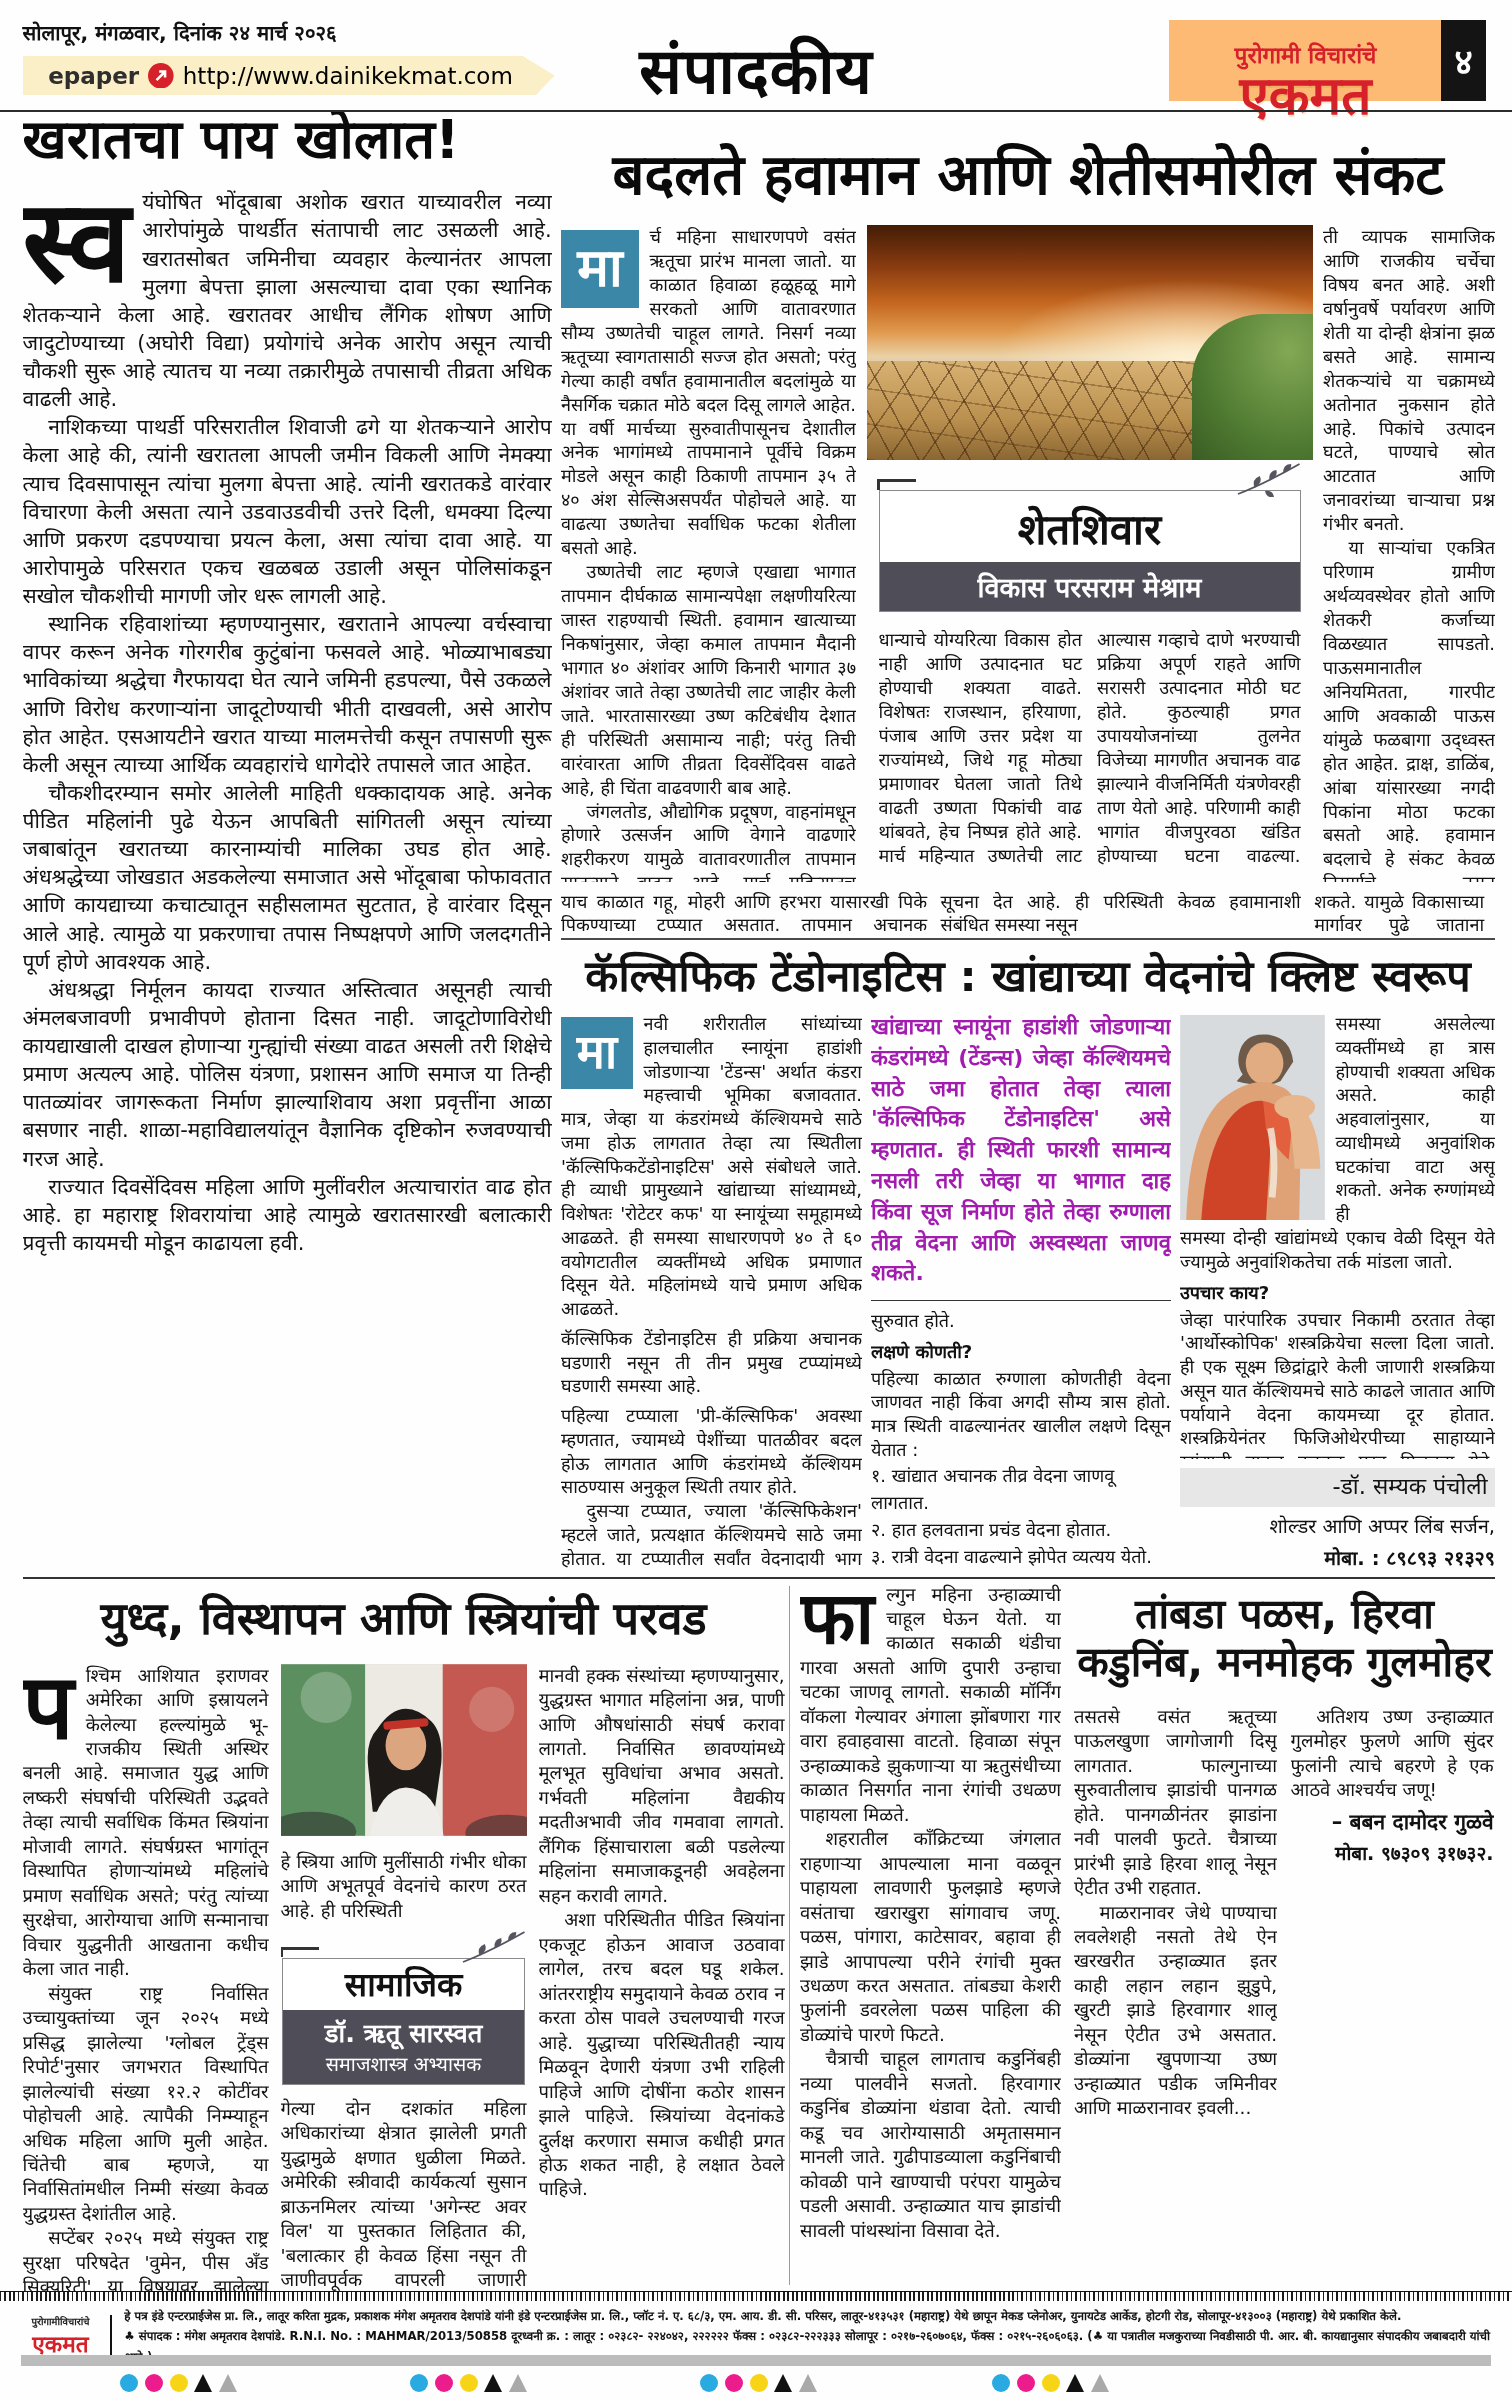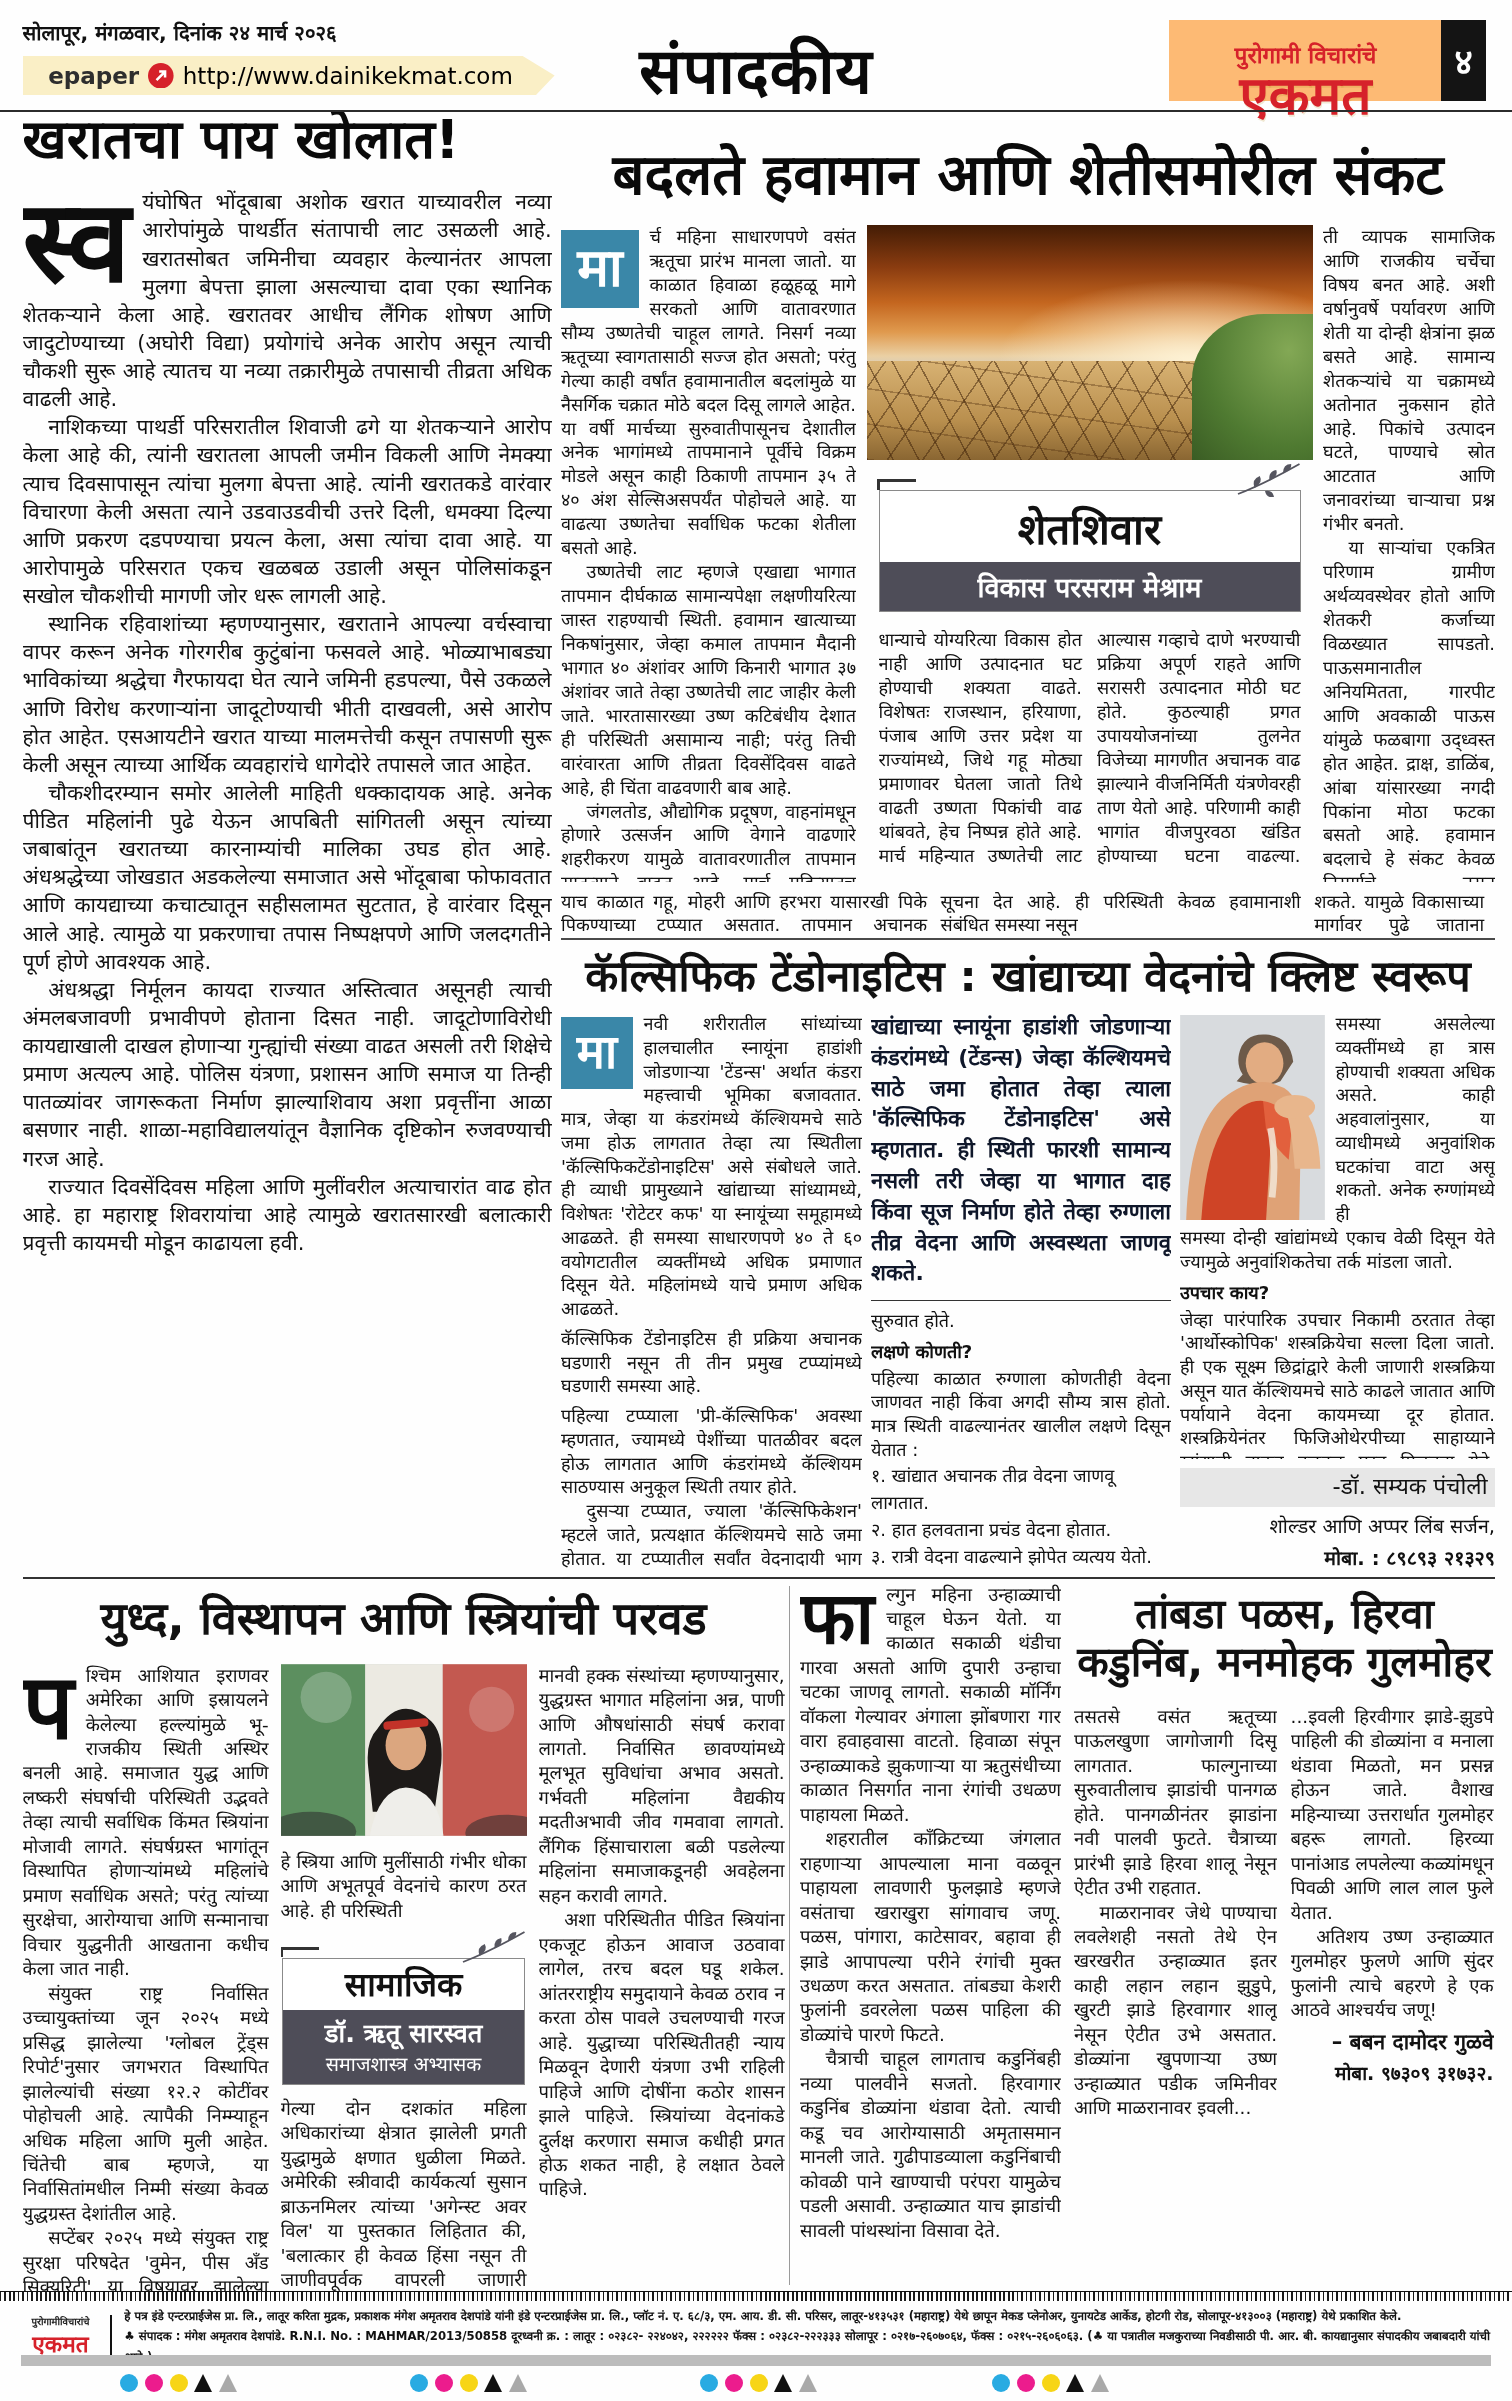--- a/index.html
+++ b/index.html
@@ -70,21 +70,21 @@
 .c-rule{position:absolute;left:0;top:818px;width:934px;height:1.5px;background:#4a4a4a}
 
 .health{position:absolute;left:561px;top:943px;width:934px;height:633px}
 .h-head{position:absolute;left:0;top:1.5px;width:100%;text-align:center;font-size:43px;font-weight:900}
 .h-body{position:absolute;left:0;top:69px;width:934px;height:560px;display:flex;gap:9px}
 .h-col{font-size:18px;line-height:1.32;overflow:hidden}
 .h-col1{width:301px}
 .h-col2{width:300px}
 .h-col3{width:315px;display:flex;flex-direction:column}
 .h-bold{font-weight:400;margin:6px 0}
-.h-quote{font-size:22px;line-height:1.4;font-weight:800;color:#0f172a;text-align:justify}
+.h-quote{font-size:22px;line-height:1.4;font-weight:800;color:#a21caf;text-align:justify}
 .q-rule{height:1.5px;background:#333;margin:10.5px 0 7.5px}
 .subhead{font-weight:800;margin:7.5px 0 3px}
 .sym{line-height:1.5}
 .sh-imgwrap{float:left;width:145px;height:205px;margin:3px 10.5px 4.5px 0}
 .h-col3-top{flex:1;overflow:hidden}
 .sig-name{background:#e7e7e7;text-align:right;font-size:22.6px;font-weight:400;padding:4.5px 7.5px;margin-top:9px}
 .sig-role{text-align:right;font-size:19.6px;margin-top:7.5px}
 .sig-mob{text-align:right;font-size:19.6px;margin-top:6px;font-weight:600}
 
 .rule-mid{position:absolute;left:22.6px;top:1577px;width:1472px;height:2.3px;background:#333}
@@ -331,21 +331,20 @@
         <div>तांबडा पळस, हिरवा</div>
         <div>कडुनिंब, मनमोहक गुलमोहर</div>
       </div>
       <div class="n-cols">
         <div class="n-colA jt">
             <p class="para first">तसतसे वसंत ऋतूच्या पाऊलखुणा जागोजागी दिसू लागतात. फाल्गुनाच्या सुरुवातीलाच झाडांची पानगळ होते. पानगळीनंतर झाडांना नवी पालवी फुटते. चैत्राच्या प्रारंभी झाडे हिरवा शालू नेसून ऐटीत उभी राहतात.</p>
             <p class="para">माळरानावर जेथे पाण्याचा लवलेशही नसतो तेथे ऐन खरखरीत उन्हाळ्यात इतर काही लहान लहान झुडुपे, खुरटी झाडे हिरवागार शालू नेसून ऐटीत उभे असतात. डोळ्यांना खुपणाऱ्या उष्ण उन्हाळ्यात पडीक जमिनीवर आणि माळरानावर इवली...</p>
           </div>
         <div class="n-colB">
           <div class="jt">
-              <p class="para first">...इवली हिरवीगार झाडे-झुडपे पाहिली की डोळ्यांना व मनाला थंडावा मिळतो, मन प्रसन्न होऊन जाते. वैशाख महिन्याच्या उत्तरार्धात गुलमोहर बहरू लागतो. हिरव्या पानांआड लपलेल्या कळ्यांमधून पिवळी आणि लाल लाल फुले येतात.</p>
               <p class="para">अतिशय उष्ण उन्हाळ्यात गुलमोहर फुलणे आणि सुंदर फुलांनी त्याचे बहरणे हे एक आठवे आश्चर्यच जणू!</p>
             </div>
           <div class="n-sig">– बबन दामोदर गुळवे</div>
           <div class="n-mob">मोबा. ९७३०९ ३१७३२.</div>
         </div>
       </div>
     </div>
   </section>
 
   <div class="foldbar"></div>

